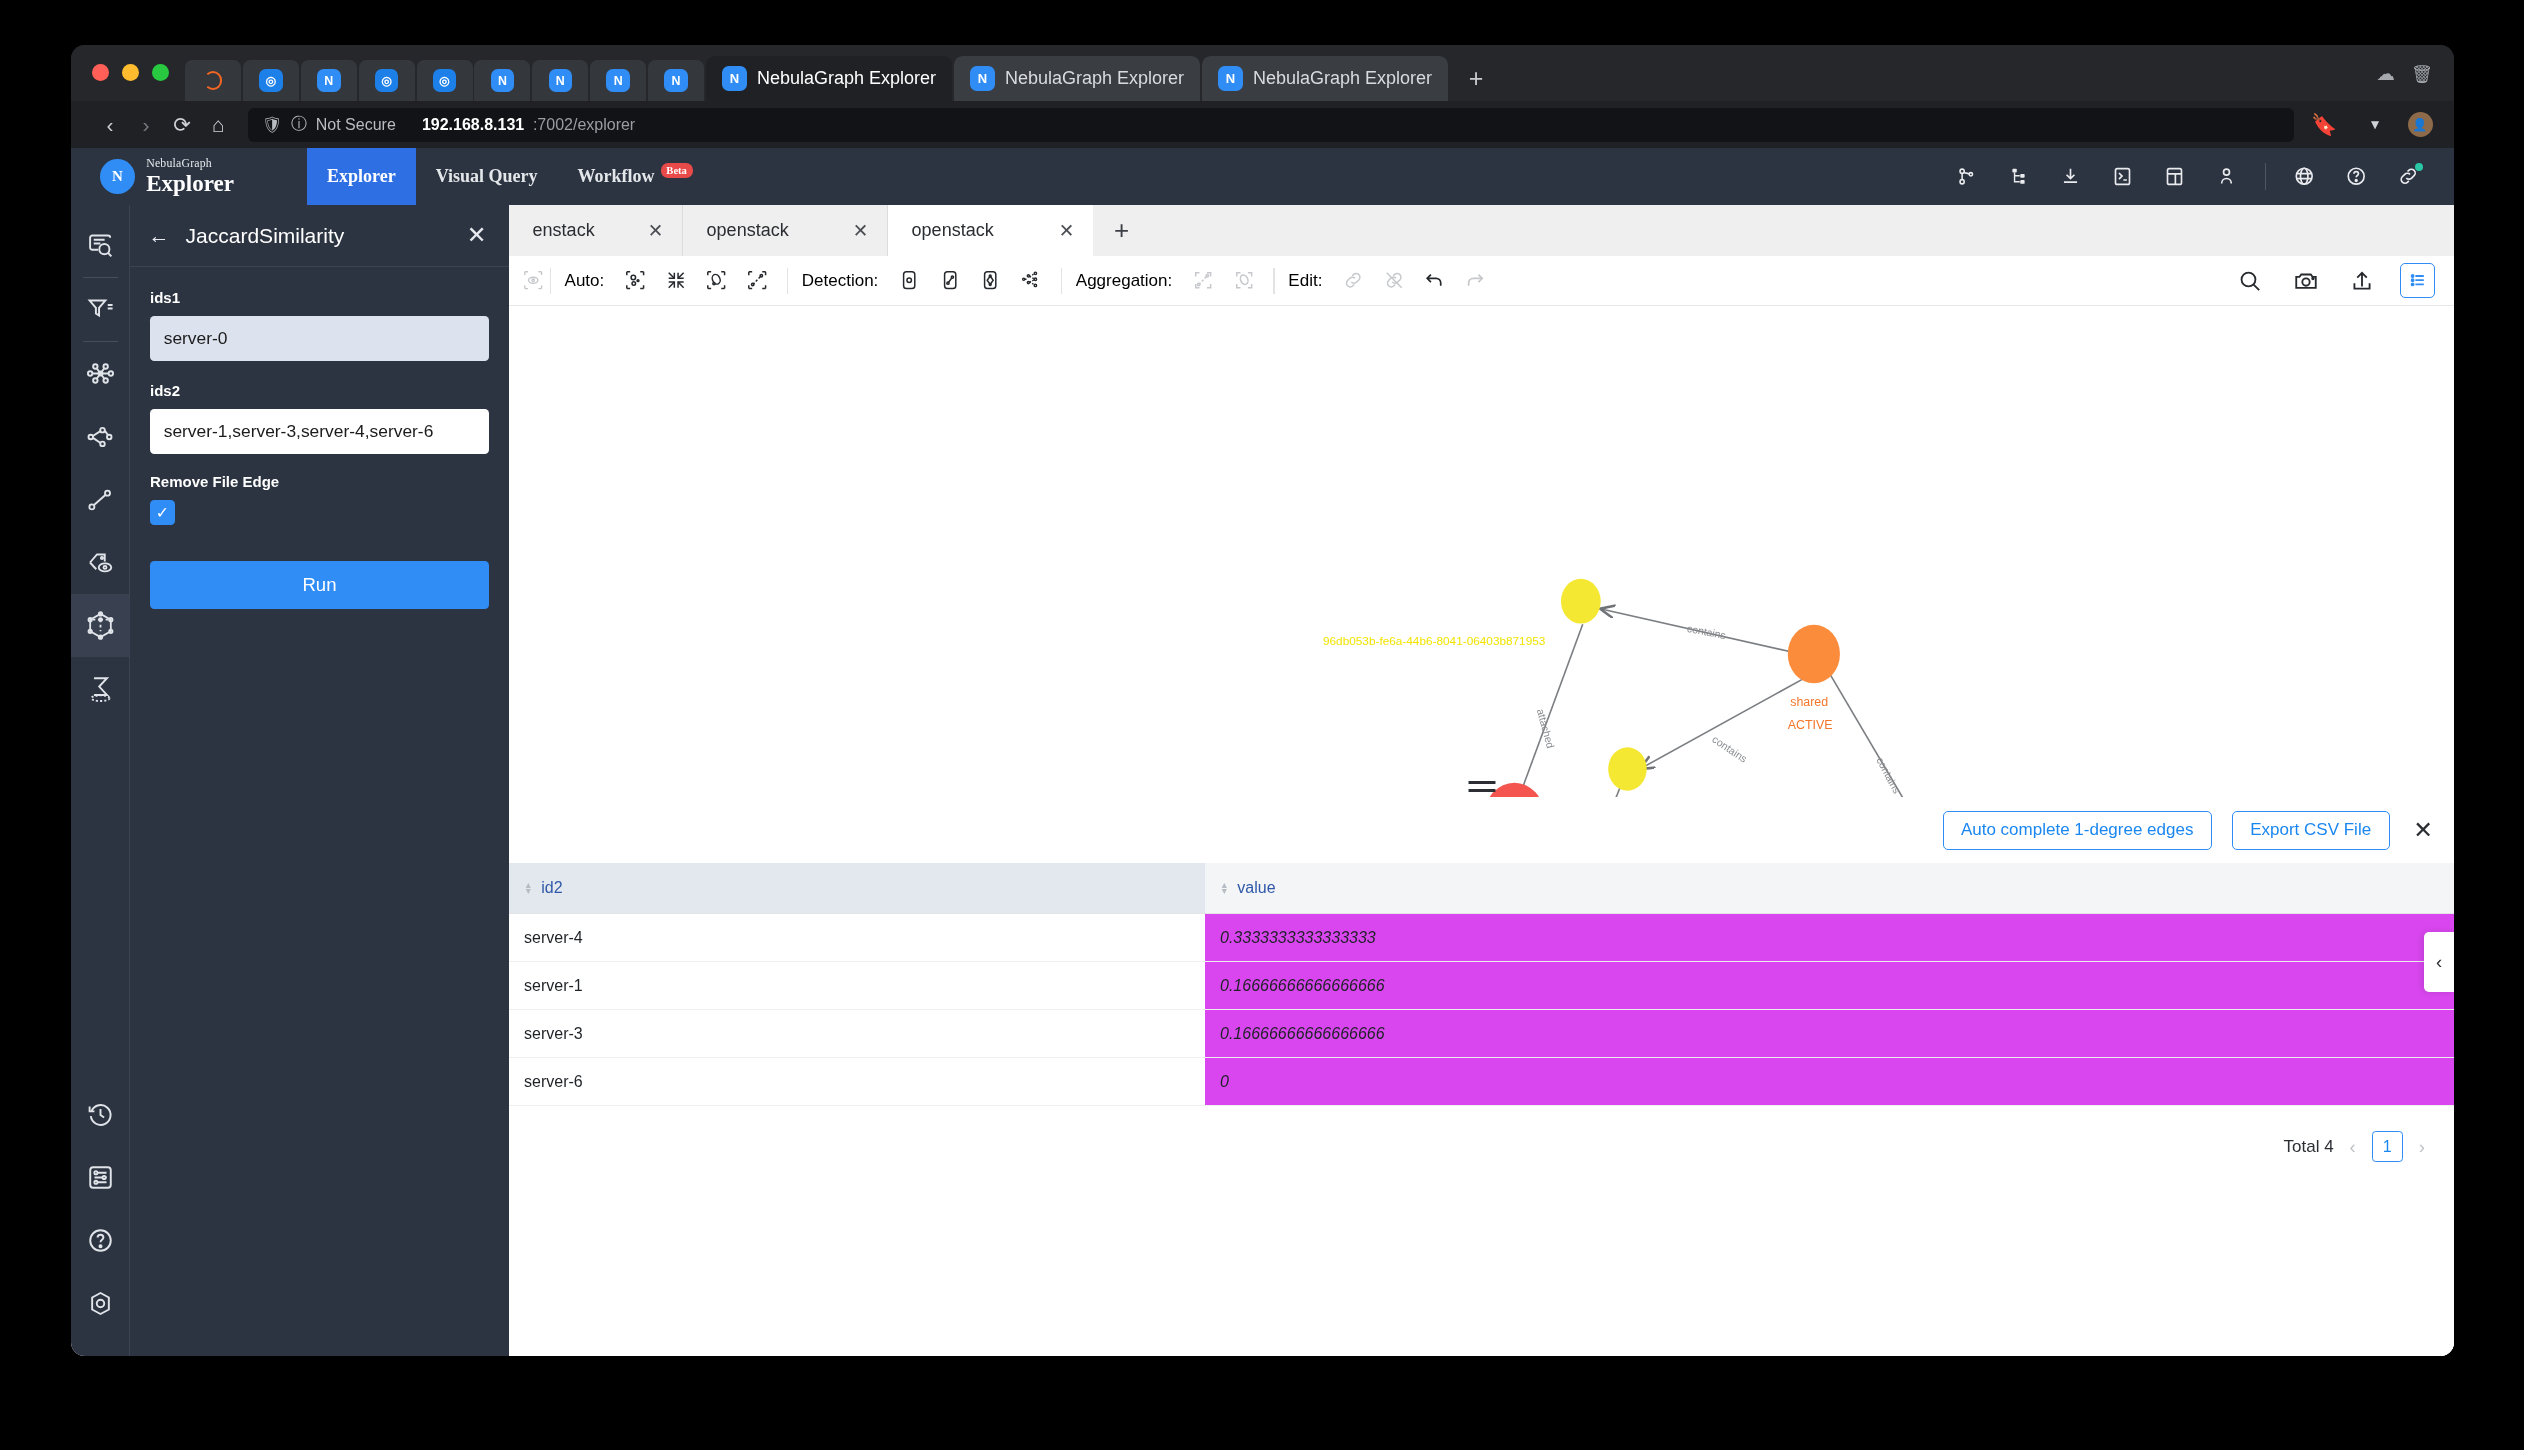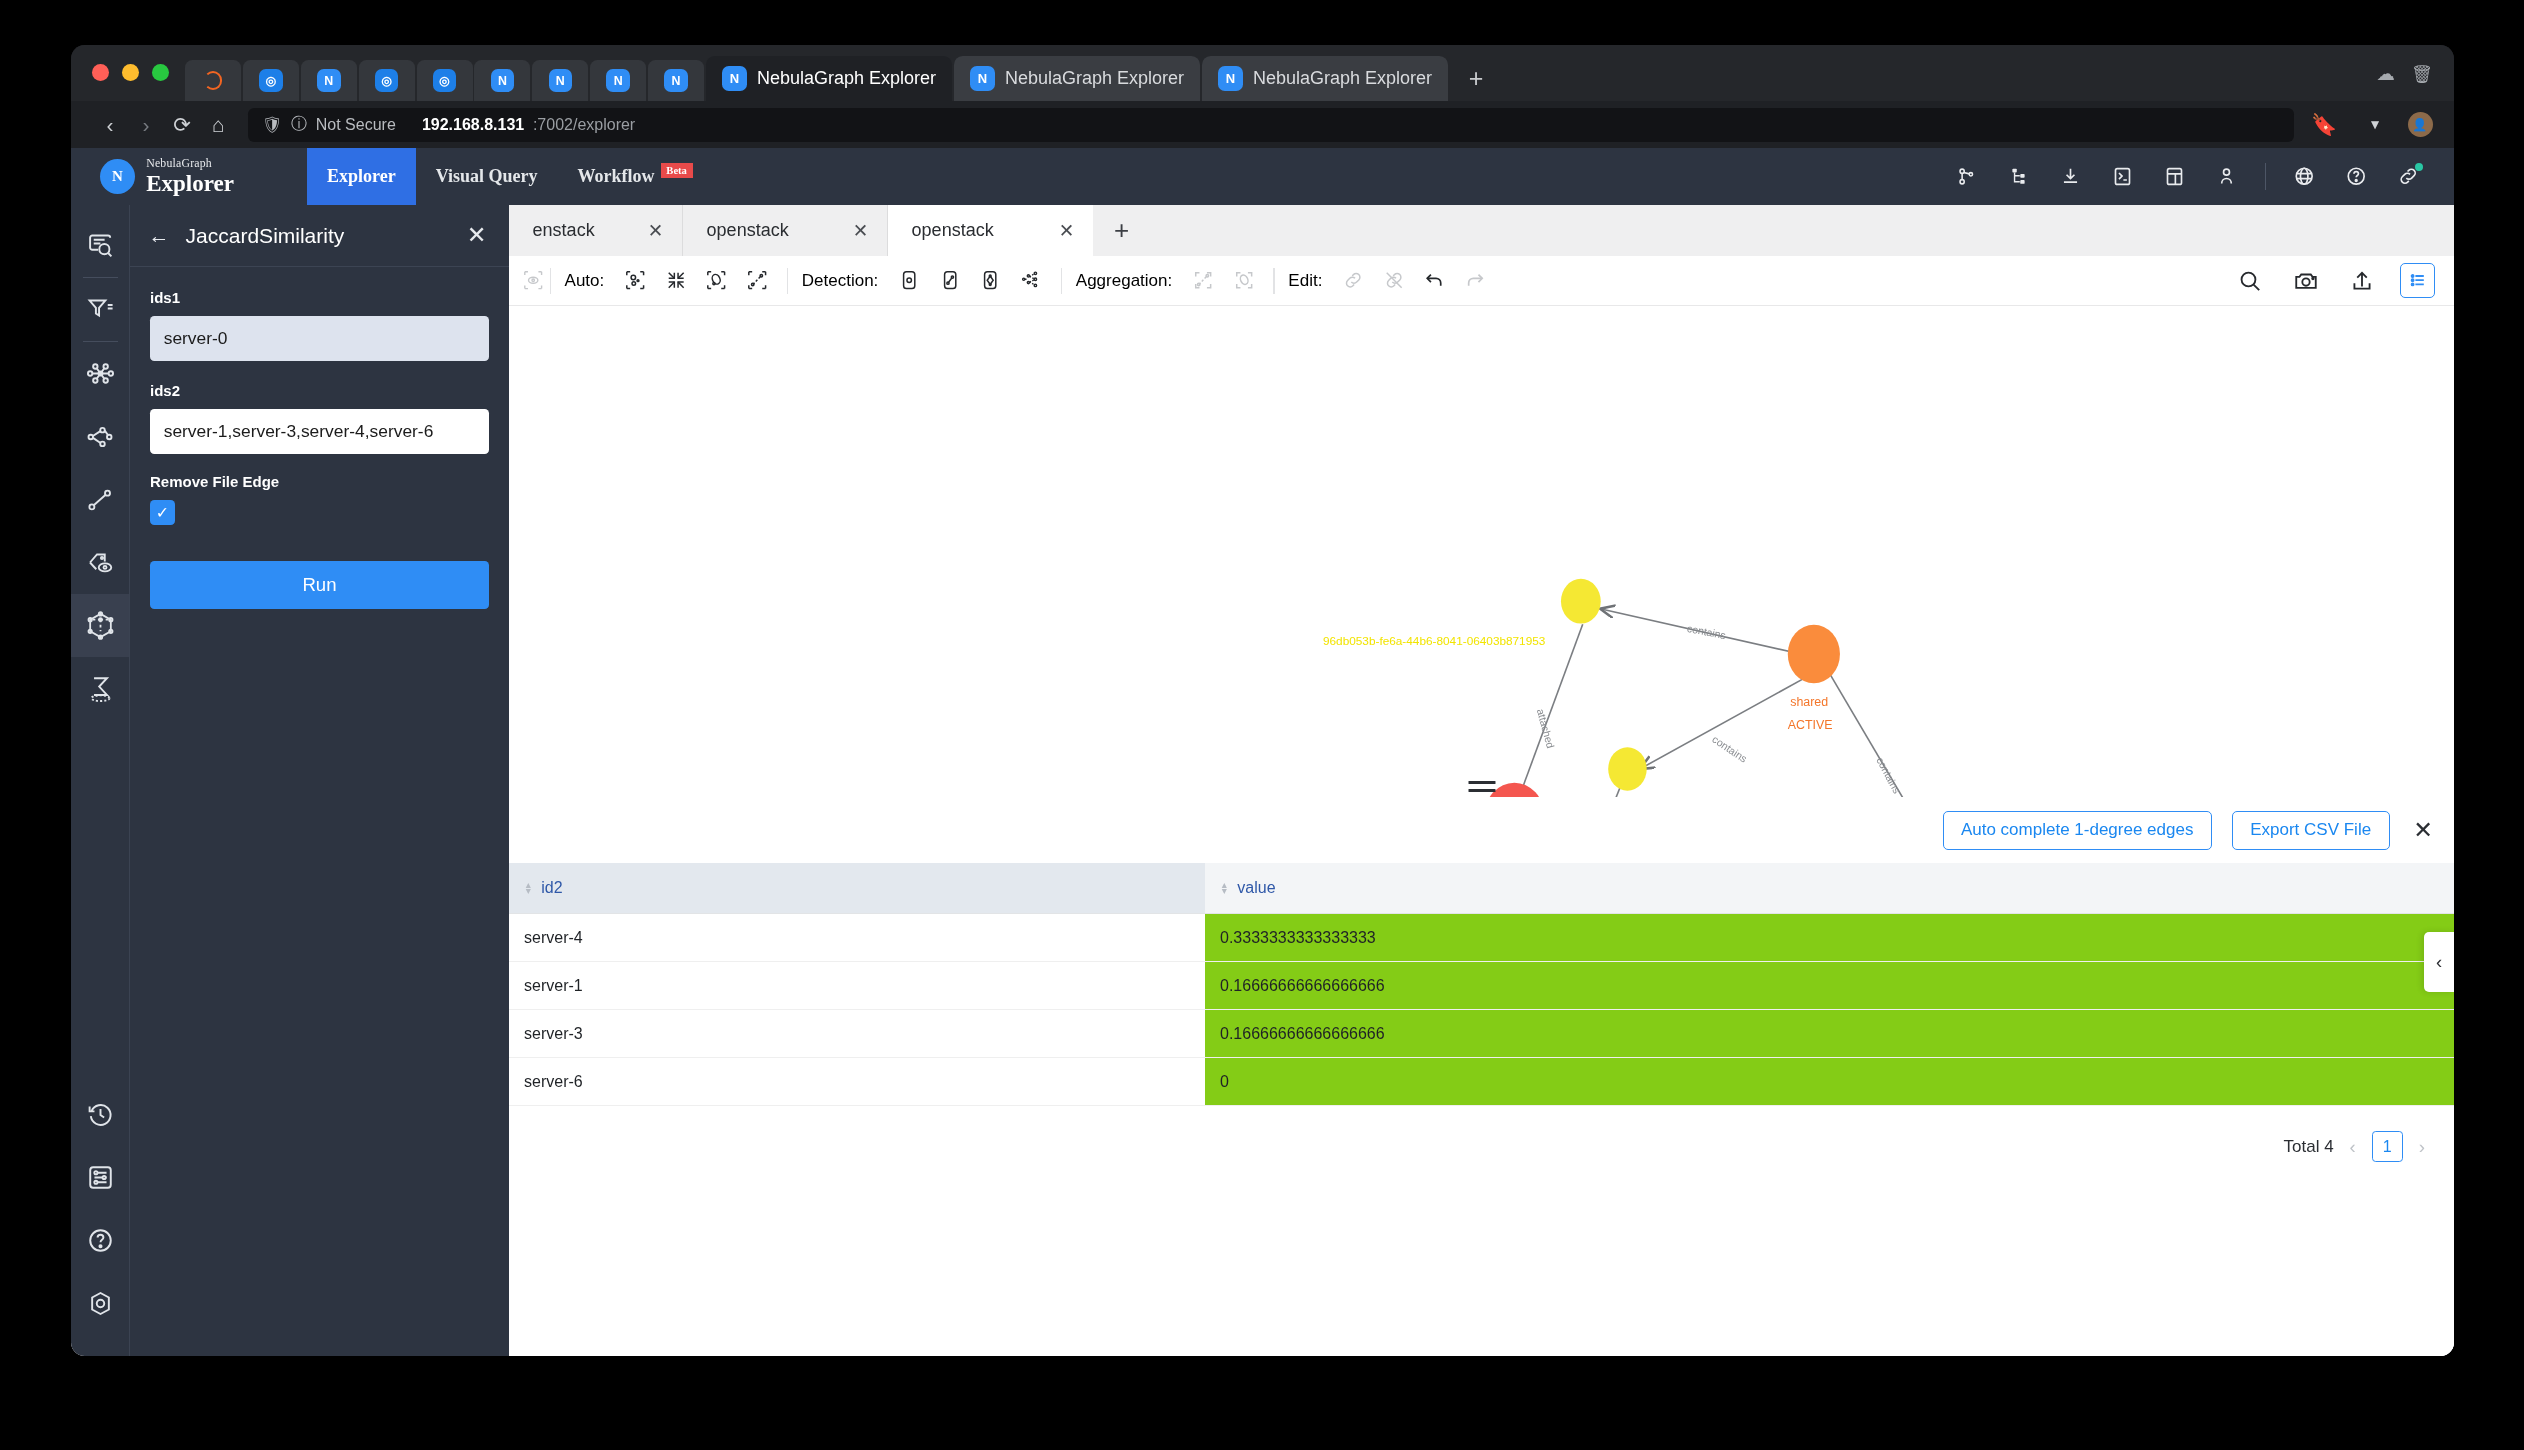--- a/index.html
+++ b/index.html
@@ -111,21 +111,21 @@
   .brand-txt .t2 { color: #fff; font-size: 23px; font-weight: bold; margin-top: 1.9px;}
 
   .nav { display: flex; align-items: center; height: 57px; }
   .navitem {
     height: 57px; display: flex; align-items: center; padding: 0 20px;
     color: #e4e7ea; font-size: 18px; font-weight: 600; position: relative;
   }
   .navitem.active { background: #2f6fe4; color: #fff; }
   .beta {
     background: #e84a4a; color: #fff; font-size: 10.6px; font-weight: bold;
-    border-radius: 0; padding: 1.9px 5.6px; margin-left: 6.2px; position: relative; top: -6.2px;
+    border-radius: 7px; padding: 1.9px 5.6px; margin-left: 6.2px; position: relative; top: -6.2px;
   }
   .hdr-icons { margin-left: auto; display: flex; align-items: center; gap: 25px; padding-right: 32px; }
   .hicon { width: 27px; height: 27px; color: #e9ebee; display:flex;align-items:center;justify-content:center; position: relative;}
   .hdivider { width: 1.2px; height: 27px; background: #4d5666; }
   .greendot { position: absolute; top: 0px; right: -1.2px; width: 8px; height: 8px; border-radius: 50%; background: #29c7a4;}
 
   
   .app-body { display: flex; height: 1151px; }
 
   
@@ -239,21 +239,21 @@
     text-align: left; padding: 16px 0 16px 0; height: 48px;
     border-bottom: 0.6px solid #e2e4e6;
   }
   .rtable th .thwrap { display: flex; align-items: center; gap: 8.7px; padding-left: 15px;}
   .sorter { display: flex; flex-direction: column; gap: 1.9px; color: #b6bcc4; font-size: 8.7px; line-height: .7;}
   .rtable td {
     font-size: 16px; color: #1f2226; padding: 0 0 0 15px; height: 48px;
     border-bottom: 0.6px solid #efefef;
   }
   .rtable tbody tr td:first-child { background: #fff; }
-  .rtable tbody tr td:nth-child(2) { background: #84cc16; }
+  .rtable tbody tr td:nth-child(2) { background: #d946ef; font-style: italic; }
   .rtable thead th:first-child { background: #e3e8ee; }
   .rtable thead th:nth-child(2) { background: #f3f5f7; }
   .col-a { width: 696px; }
 
   .pager {
     display: flex; align-items: center; justify-content: flex-end;
     gap: 16px; padding: 25px 29px 0 0; font-size: 17px; color: #2b2e33;
   }
   .pg-arrow { color: #bfc3c8; font-size: 18.6px; }
   .pg-num {

